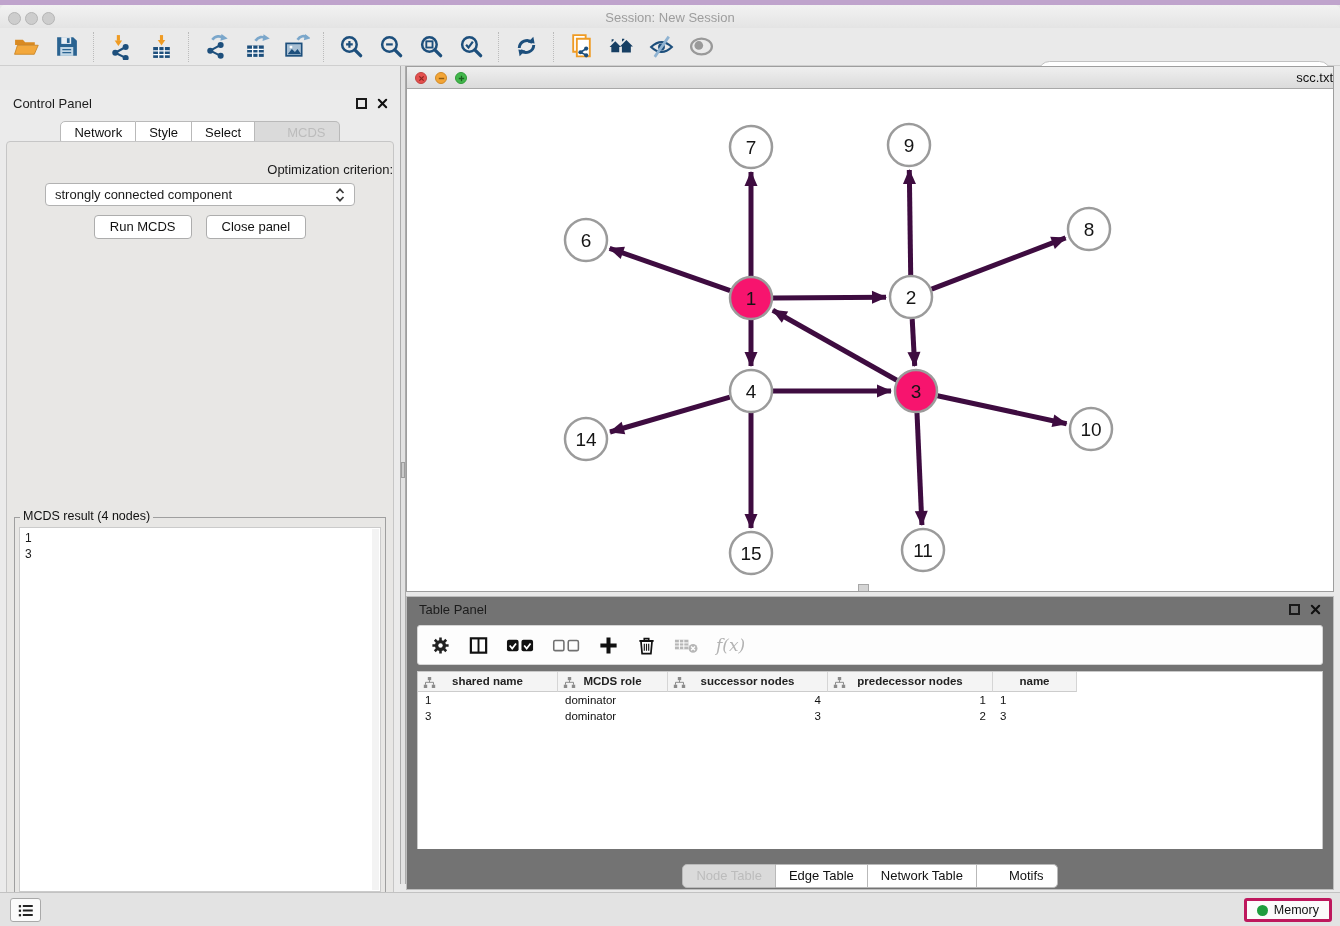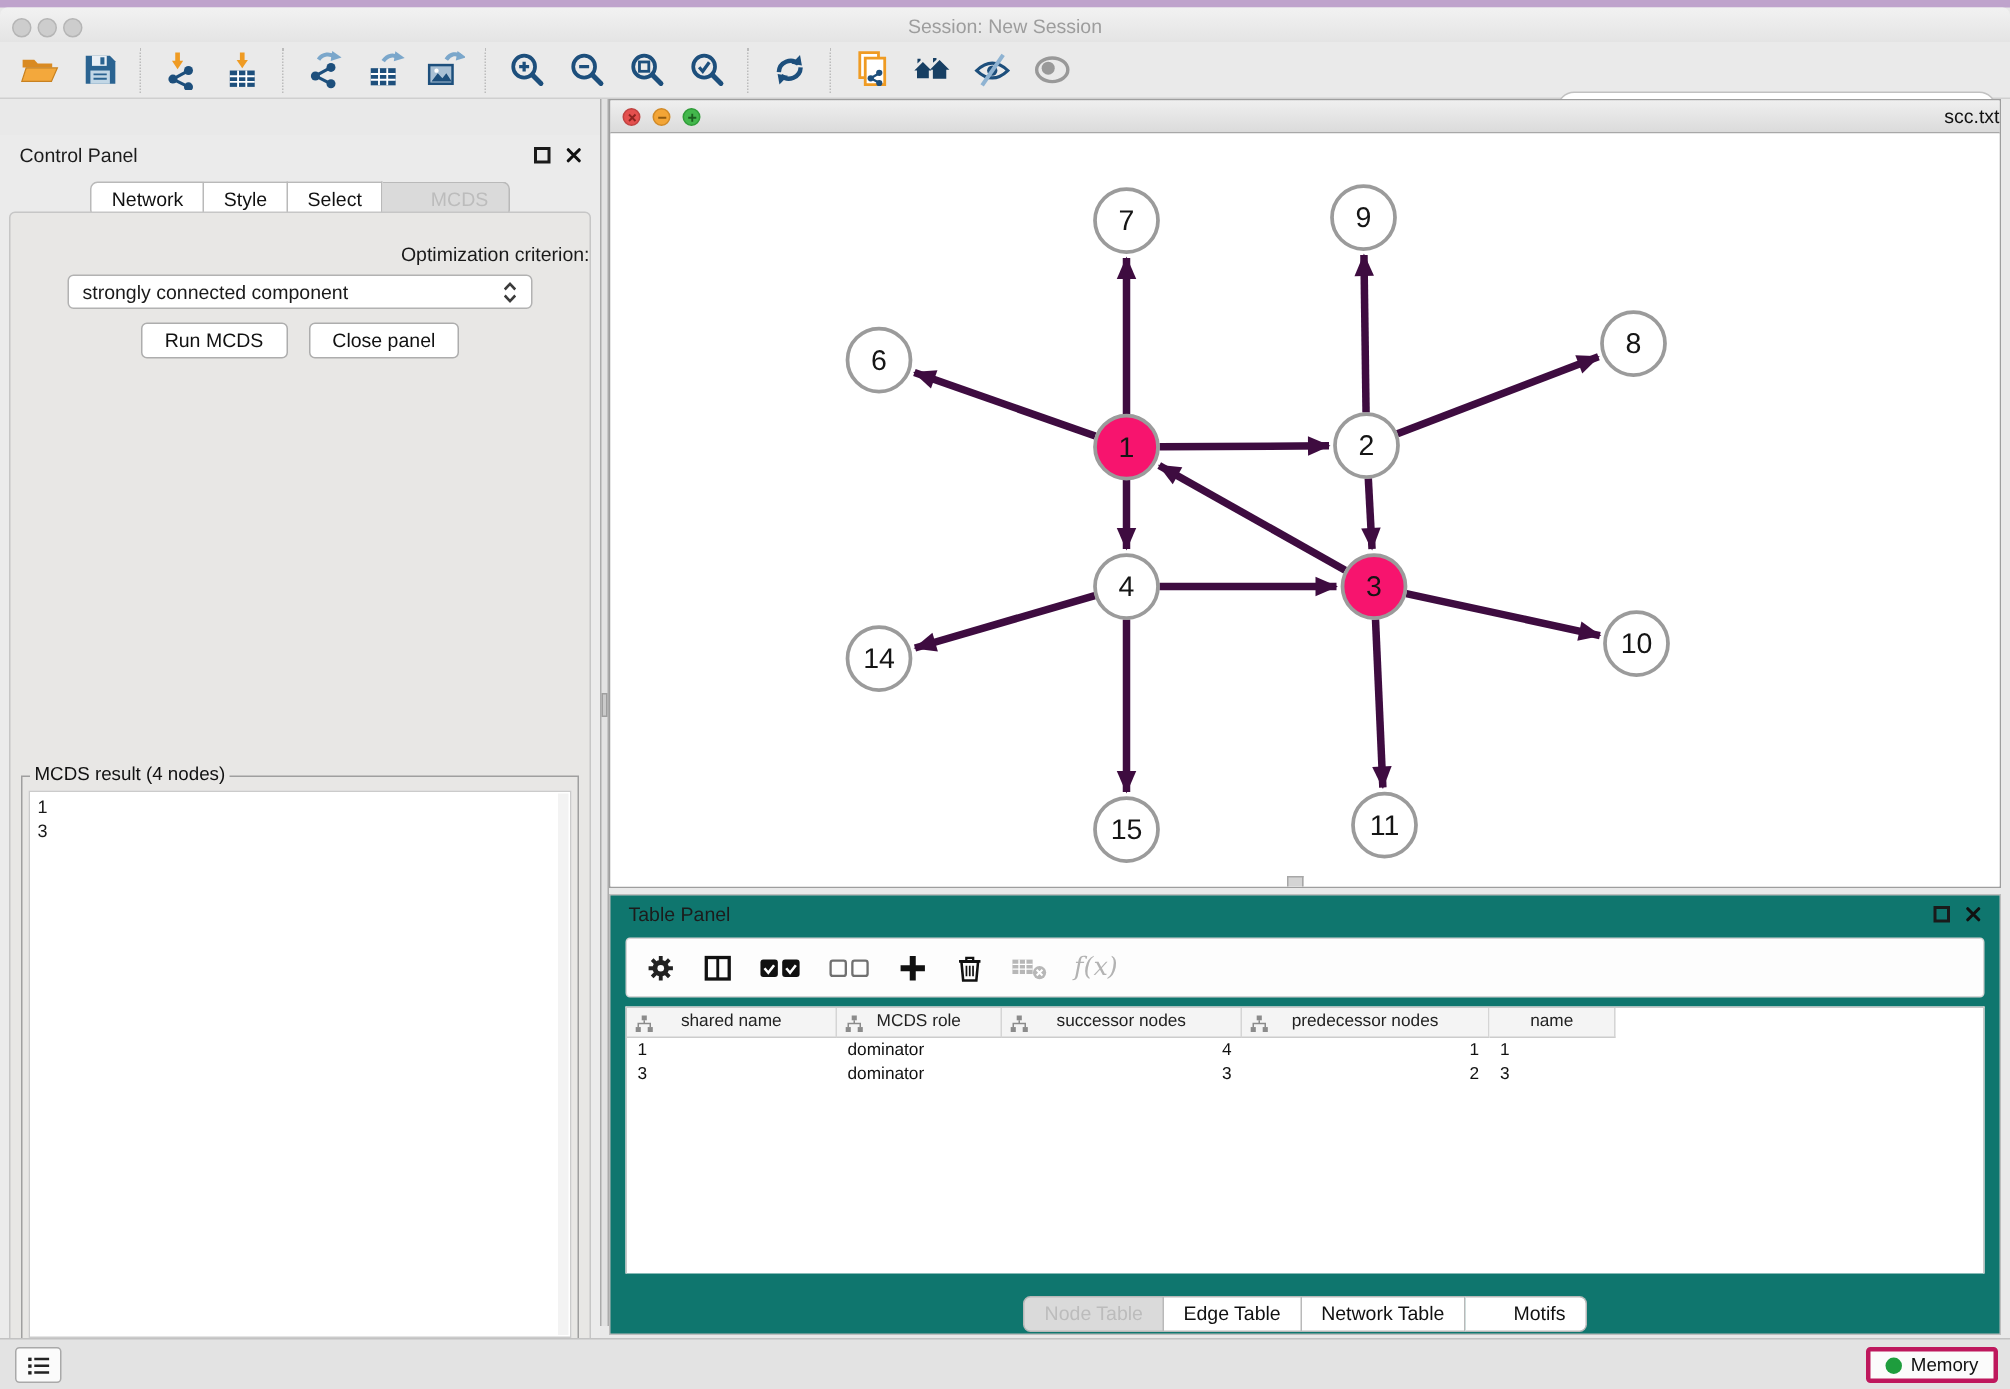--- a/index.html
+++ b/index.html
@@ -79,35 +79,35 @@
     display:flex; align-items:center; justify-content:center; }
   .tl svg { width:9px; height:9px; }
   .tl.red { left:8px; background:#e4504e; border:1px solid #c04341; }
   .tl.yellow { left:28px; background:#f3a536; border:1px solid #d18a27; }
   .tl.green { left:48px; background:#43b74c; border:1px solid #2f9c38; }
   .graph-canvas { position:absolute; left:0; top:22px; width:926px; height:502px; background:#fff; }
   .resize-grip { position:absolute; bottom:0; left:451px; width:11px; height:7px; background:#d4d4d4;
     border:1px solid #a7a7a7; border-bottom:none; }
   
   .table-panel { position:absolute; left:406px; top:596px; width:928px; height:294px;
-    background:#0f766e; border:1px solid #bdbdbd; }
+    background:#737373; border:1px solid #bdbdbd; }
   .tp-title { position:absolute; left:12px; top:5px; }
   .tp-winicons { right:12px; top:7px; }
   .tp-toolbar { position:absolute; left:10px; top:28px; width:906px; height:40px; background:#fdfdfd;
     border:1px solid #d6d6d6; border-radius:3px; display:flex; gap:17px;
     padding-left:12px; }
   .tp-icon { display:flex; align-items:center; justify-content:center; }
   .tp-icon svg { height:21px; }
   .fx-text { font-family:"DejaVu Serif", serif; font-style:italic; font-size:17px; color:#b3b3b3; }
   .tp-table { position:absolute; left:10px; top:74px; width:906px; height:178px; background:#fff;
     border:1px solid #c9c9c9; border-bottom:none; overflow:hidden; }
   .thead { display:flex; }
   .th { position:relative; height:20px; background:#f4f4f4; border-right:1px solid #d5d5d5;
     border-bottom:1px solid #cccccc; font-size:11.5px; color:#222; text-align:center;
-    line-height:19px; }
+    line-height:19px;font-weight:bold; }
   .th .th-icon { position:absolute; left:5px; top:4px; width:13px; height:13px; }
   .tr { display:flex; }
   .td { height:16px; font-size:11.5px; line-height:16px; padding:0 7px; color:#111;
     white-space:nowrap; overflow:hidden; }
   .col0 { width:140px; } .col1 { width:110px; } .col2 { width:160px; } .col3 { width:165px; } .col4 { width:84px; }
   .td.num { text-align:right; }
   .tp-tabs { position:absolute; left:0; right:0; top:267px; }
   
   .statusbar { position:absolute; left:0; top:892px; width:1340px; height:34px; background:#e3e3e3;
     border-top:1px solid #c2c2c2; }

